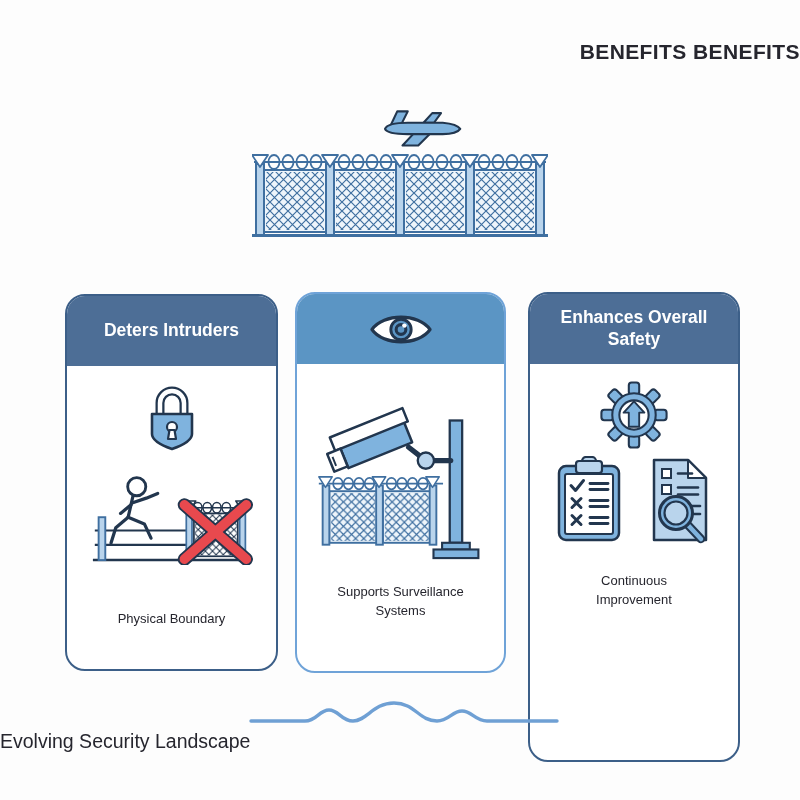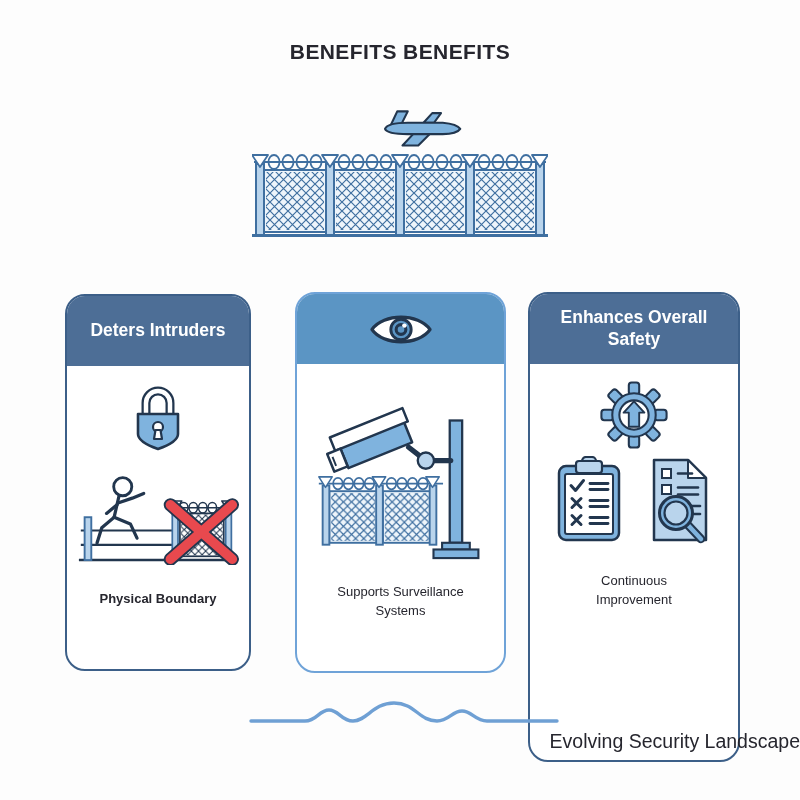--- a/index.html
+++ b/index.html
@@ -17,54 +17,54 @@
     --wave:#6fa0d4;
     --bg:#fdfdfd;
   }
   *{margin:0;padding:0;box-sizing:border-box;}
   html,body{background:#fff;}
   .page{
     position:relative;width:800px;height:800px;background:var(--bg);
     font-family:"Liberation Sans",sans-serif;color:var(--text-dark);overflow:hidden;
   }
   .title{
-    position:absolute;top:38px;left:0;right:0;text-align:center;
+    position:absolute;top:38px;left:0;right:0;text-align:right;
     font-weight:bold;font-size:21px;letter-spacing:.4px;line-height:1.32;color:var(--text-dark);
   }
   .hero-plane{position:absolute;left:378px;top:104px;}
   .hero-fence{position:absolute;left:252px;top:148px;}
 
   .card{
     position:absolute;background:#fff;border:2px solid var(--border-dark);
     border-radius:20px;overflow:hidden;display:flex;flex-direction:column;align-items:center;
   }
-  #card-deters{left:65px;top:294px;width:186px;height:377px;}
+  #card-deters{left:65px;top:294px;width:213px;height:377px;}
   #card-surveillance{left:295px;top:292px;width:211px;height:381px;border-color:var(--border-light);}
   #card-safety{left:528px;top:292px;width:212px;height:470px;}
   .card-header{
     height:70px;flex:none;align-self:stretch;display:flex;align-items:center;justify-content:center;
     text-align:center;color:#fff;font-weight:bold;font-size:17.5px;line-height:1.25;padding:0 20px;
   }
   .hd-dark{background:var(--header-dark);}
   .hd-light{background:var(--header-light);}
   .caption{
     font-size:13px;line-height:1.48;text-align:center;color:var(--text-dark);
   }
-  #card-deters .caption{margin-top:24px;max-width:185px;font-weight:bold;}
+  #card-deters .caption{margin-top:44px;max-width:185px;}
   #card-surveillance .caption{margin-top:18px;max-width:132px;}
   #card-safety .caption{margin-top:27px;max-width:140px;}
   .icon-lock{margin-top:20px;}
   .icon-intruder{margin-top:6px;}
   .icon-cctv{margin-top:20px;}
   .icon-gear{margin-top:17px;}
   .icon-row{margin-top:7px;display:flex;gap:26px;align-items:flex-start;}
 
   .footer-wave{position:absolute;left:249px;top:700px;}
   .footer-label{
-    position:absolute;top:730px;left:0;right:0;text-align:right;
+    position:absolute;top:730px;left:0;right:0;text-align:left;
     font-size:19.5px;color:var(--text-dark);
   }
 
   
   .sd{stroke:var(--ink);}
   .sb{stroke:var(--line-blue);}
   .sr{stroke:var(--red);}
   .fw{fill:#fff;}
   .fm{fill:var(--blue-mid);}
   .fl{fill:var(--blue-light);}

